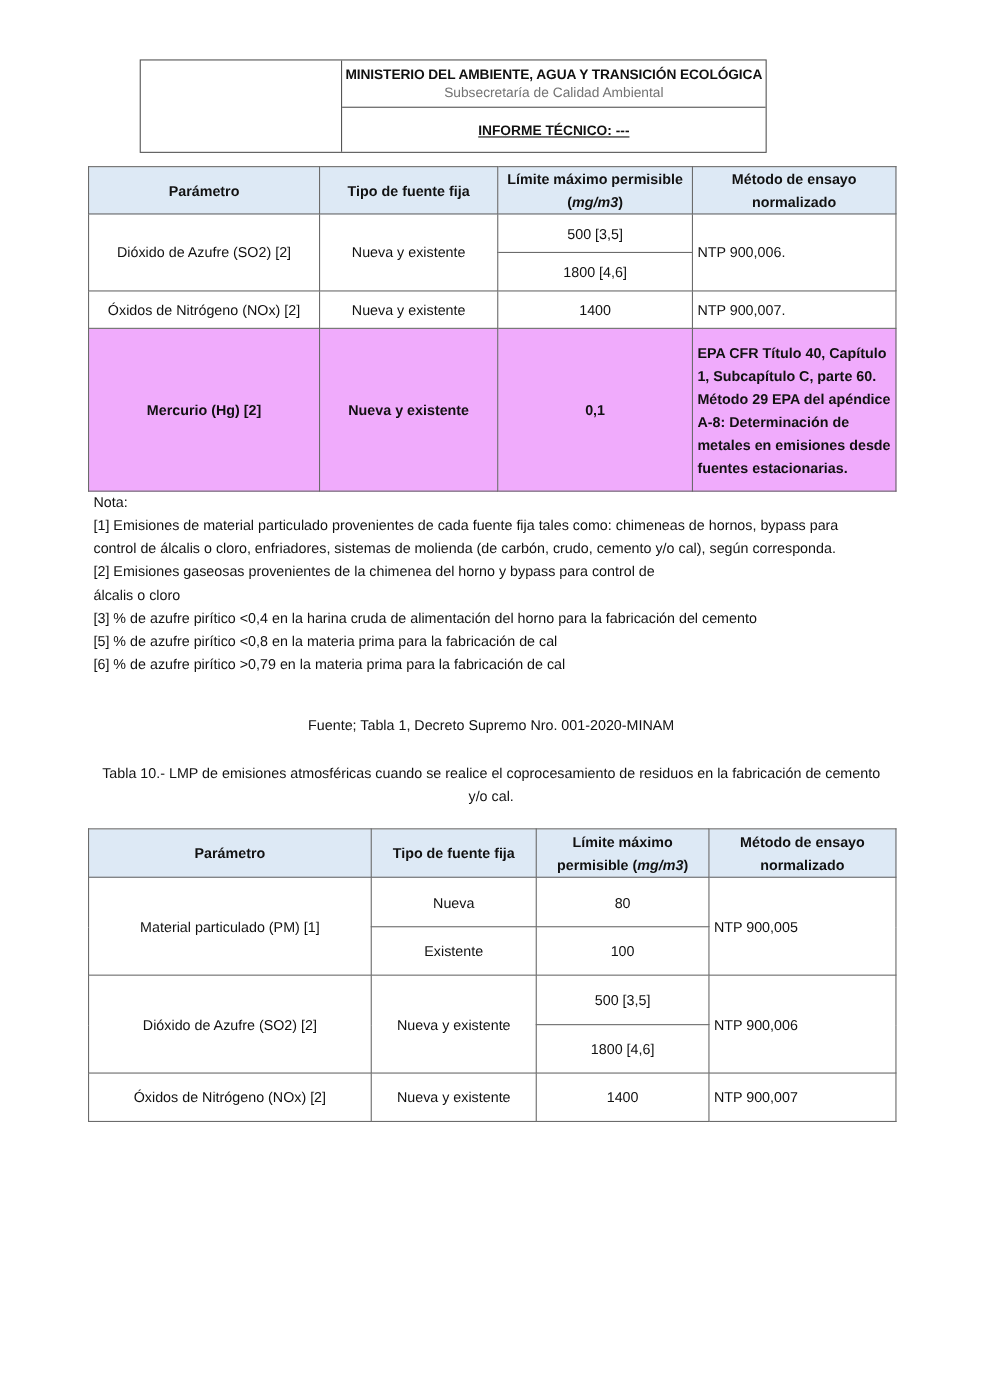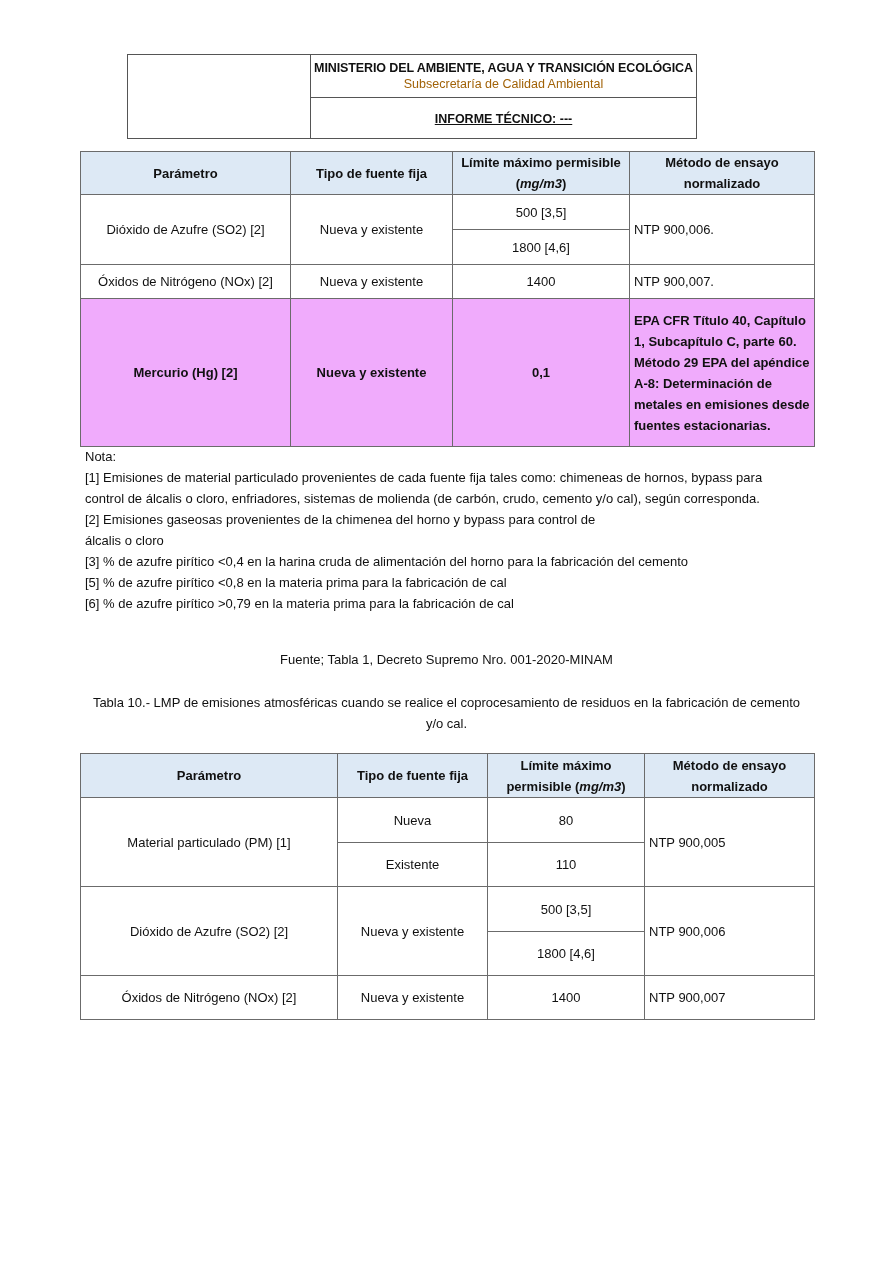--- a/index.html
+++ b/index.html
@@ -10,21 +10,21 @@
   .abs { position: absolute; }
   
   .hdr {
     left: 91px; top: 54px; width: 570px; height: 85px;
     border: 1px solid #555; box-sizing: border-box; margin-left: 36px;
   }
   .hdr-left { left: 0; top: 0; width: 183px; height: 100%; border-right: 1px solid #555; box-sizing: border-box; }
   .hdr-top { left: 183px; top: 0; right: 0; height: 43px; border-bottom: 1px solid #555; box-sizing: border-box; text-align: center; }
   .hdr-bot { left: 183px; top: 43px; right: 0; bottom: 0; text-align: center; text-decoration: underline; }
   .ministry { font-weight: bold; font-size: 12.5px; margin-top: 6px; letter-spacing: -0.1px; }
-  .subsec { color: #a16207; font-size: 12.5px; margin-top: 2px; }
+  .subsec { color: #737373; font-size: 12.5px; margin-top: 2px; }
   .informe { font-weight: bold; font-size: 12.5px; margin-top: 14px; }
 
   table.lmp {
     position: absolute; border-collapse: collapse; table-layout: fixed;
     font-size: 13px;
   }
   table.lmp td, table.lmp th {
     border: 1px solid #6b6b6b; padding: 0 4px; box-sizing: border-box;
     vertical-align: middle; line-height: 21px;
   }
@@ -121,21 +121,21 @@
     <th>Método de ensayo normalizado</th>
   </tr>
   <tr style="height:45px">
     <td class="c" rowspan="2">Material particulado (PM) [1]</td>
     <td class="c">Nueva</td>
     <td class="c">80</td>
     <td class="l" rowspan="2">NTP 900,005</td>
   </tr>
   <tr style="height:44px">
     <td class="c">Existente</td>
-    <td class="c">110</td>
+    <td class="c">100</td>
   </tr>
   <tr style="height:45px">
     <td class="c" rowspan="2">Dióxido de Azufre (SO2) [2]</td>
     <td class="c" rowspan="2">Nueva y existente</td>
     <td class="c">500 [3,5]</td>
     <td class="l" rowspan="2">NTP 900,006</td>
   </tr>
   <tr style="height:44px">
     <td class="c">1800 [4,6]</td>
   </tr>

